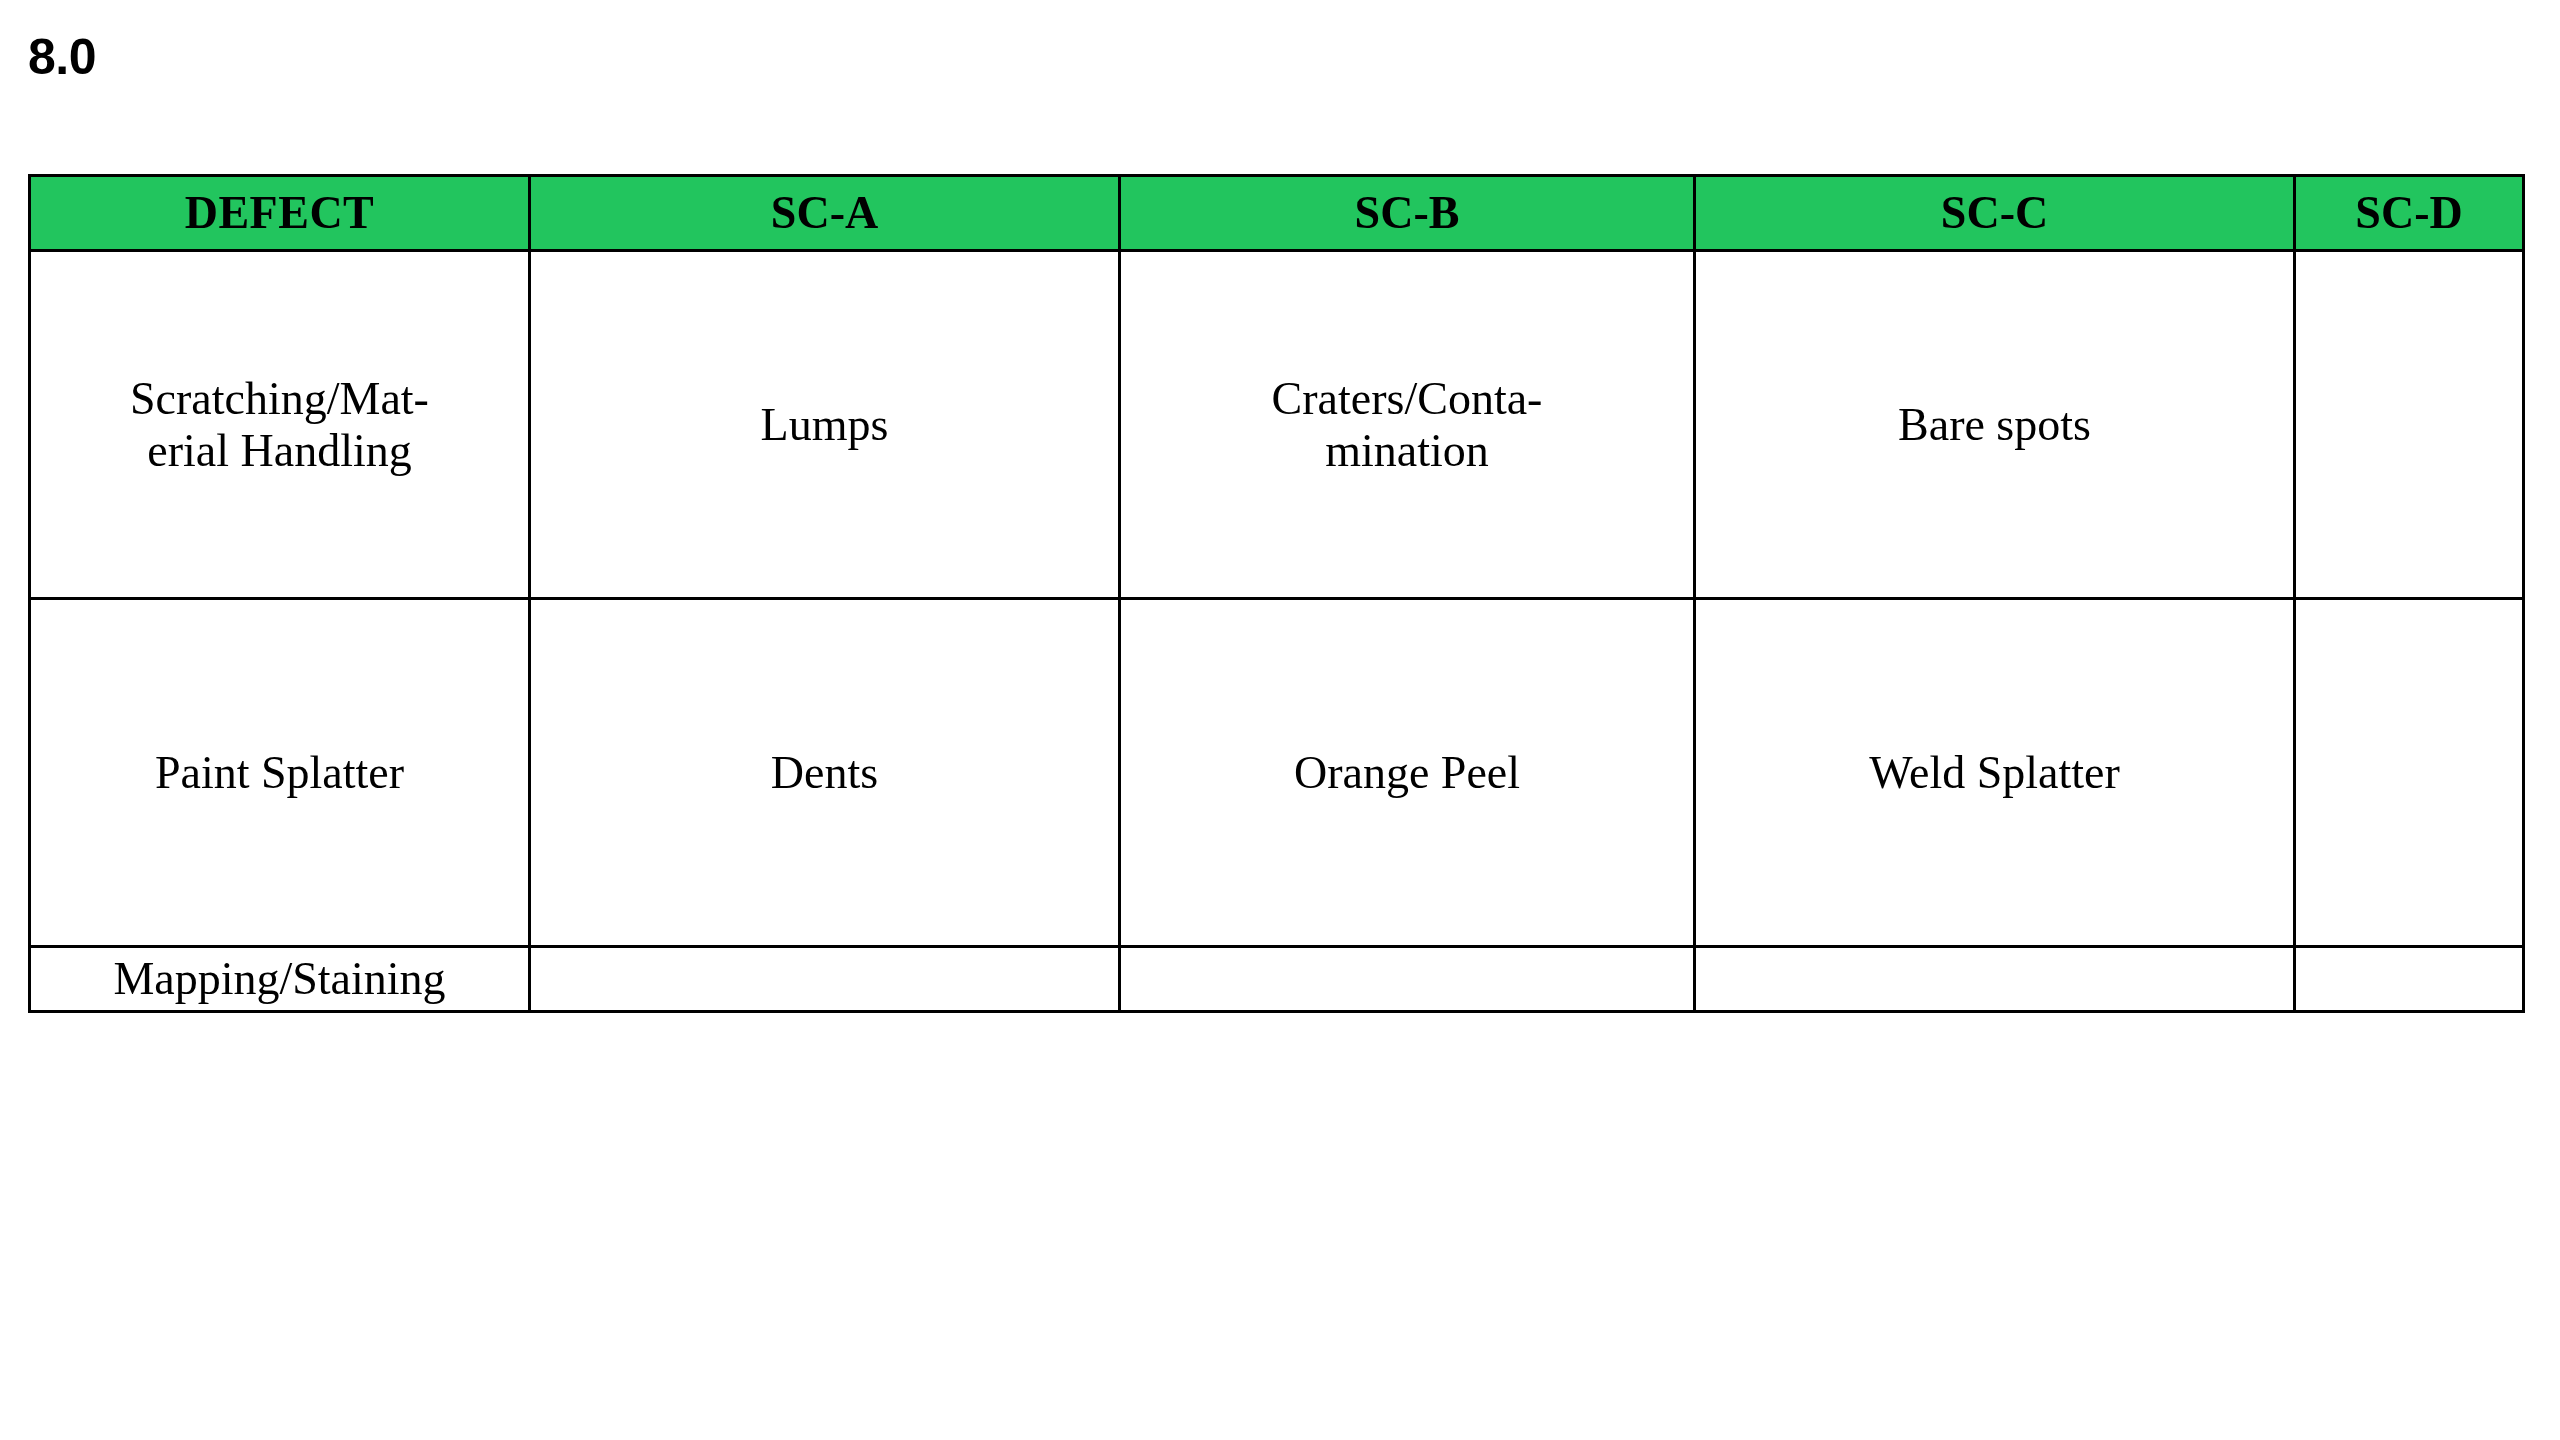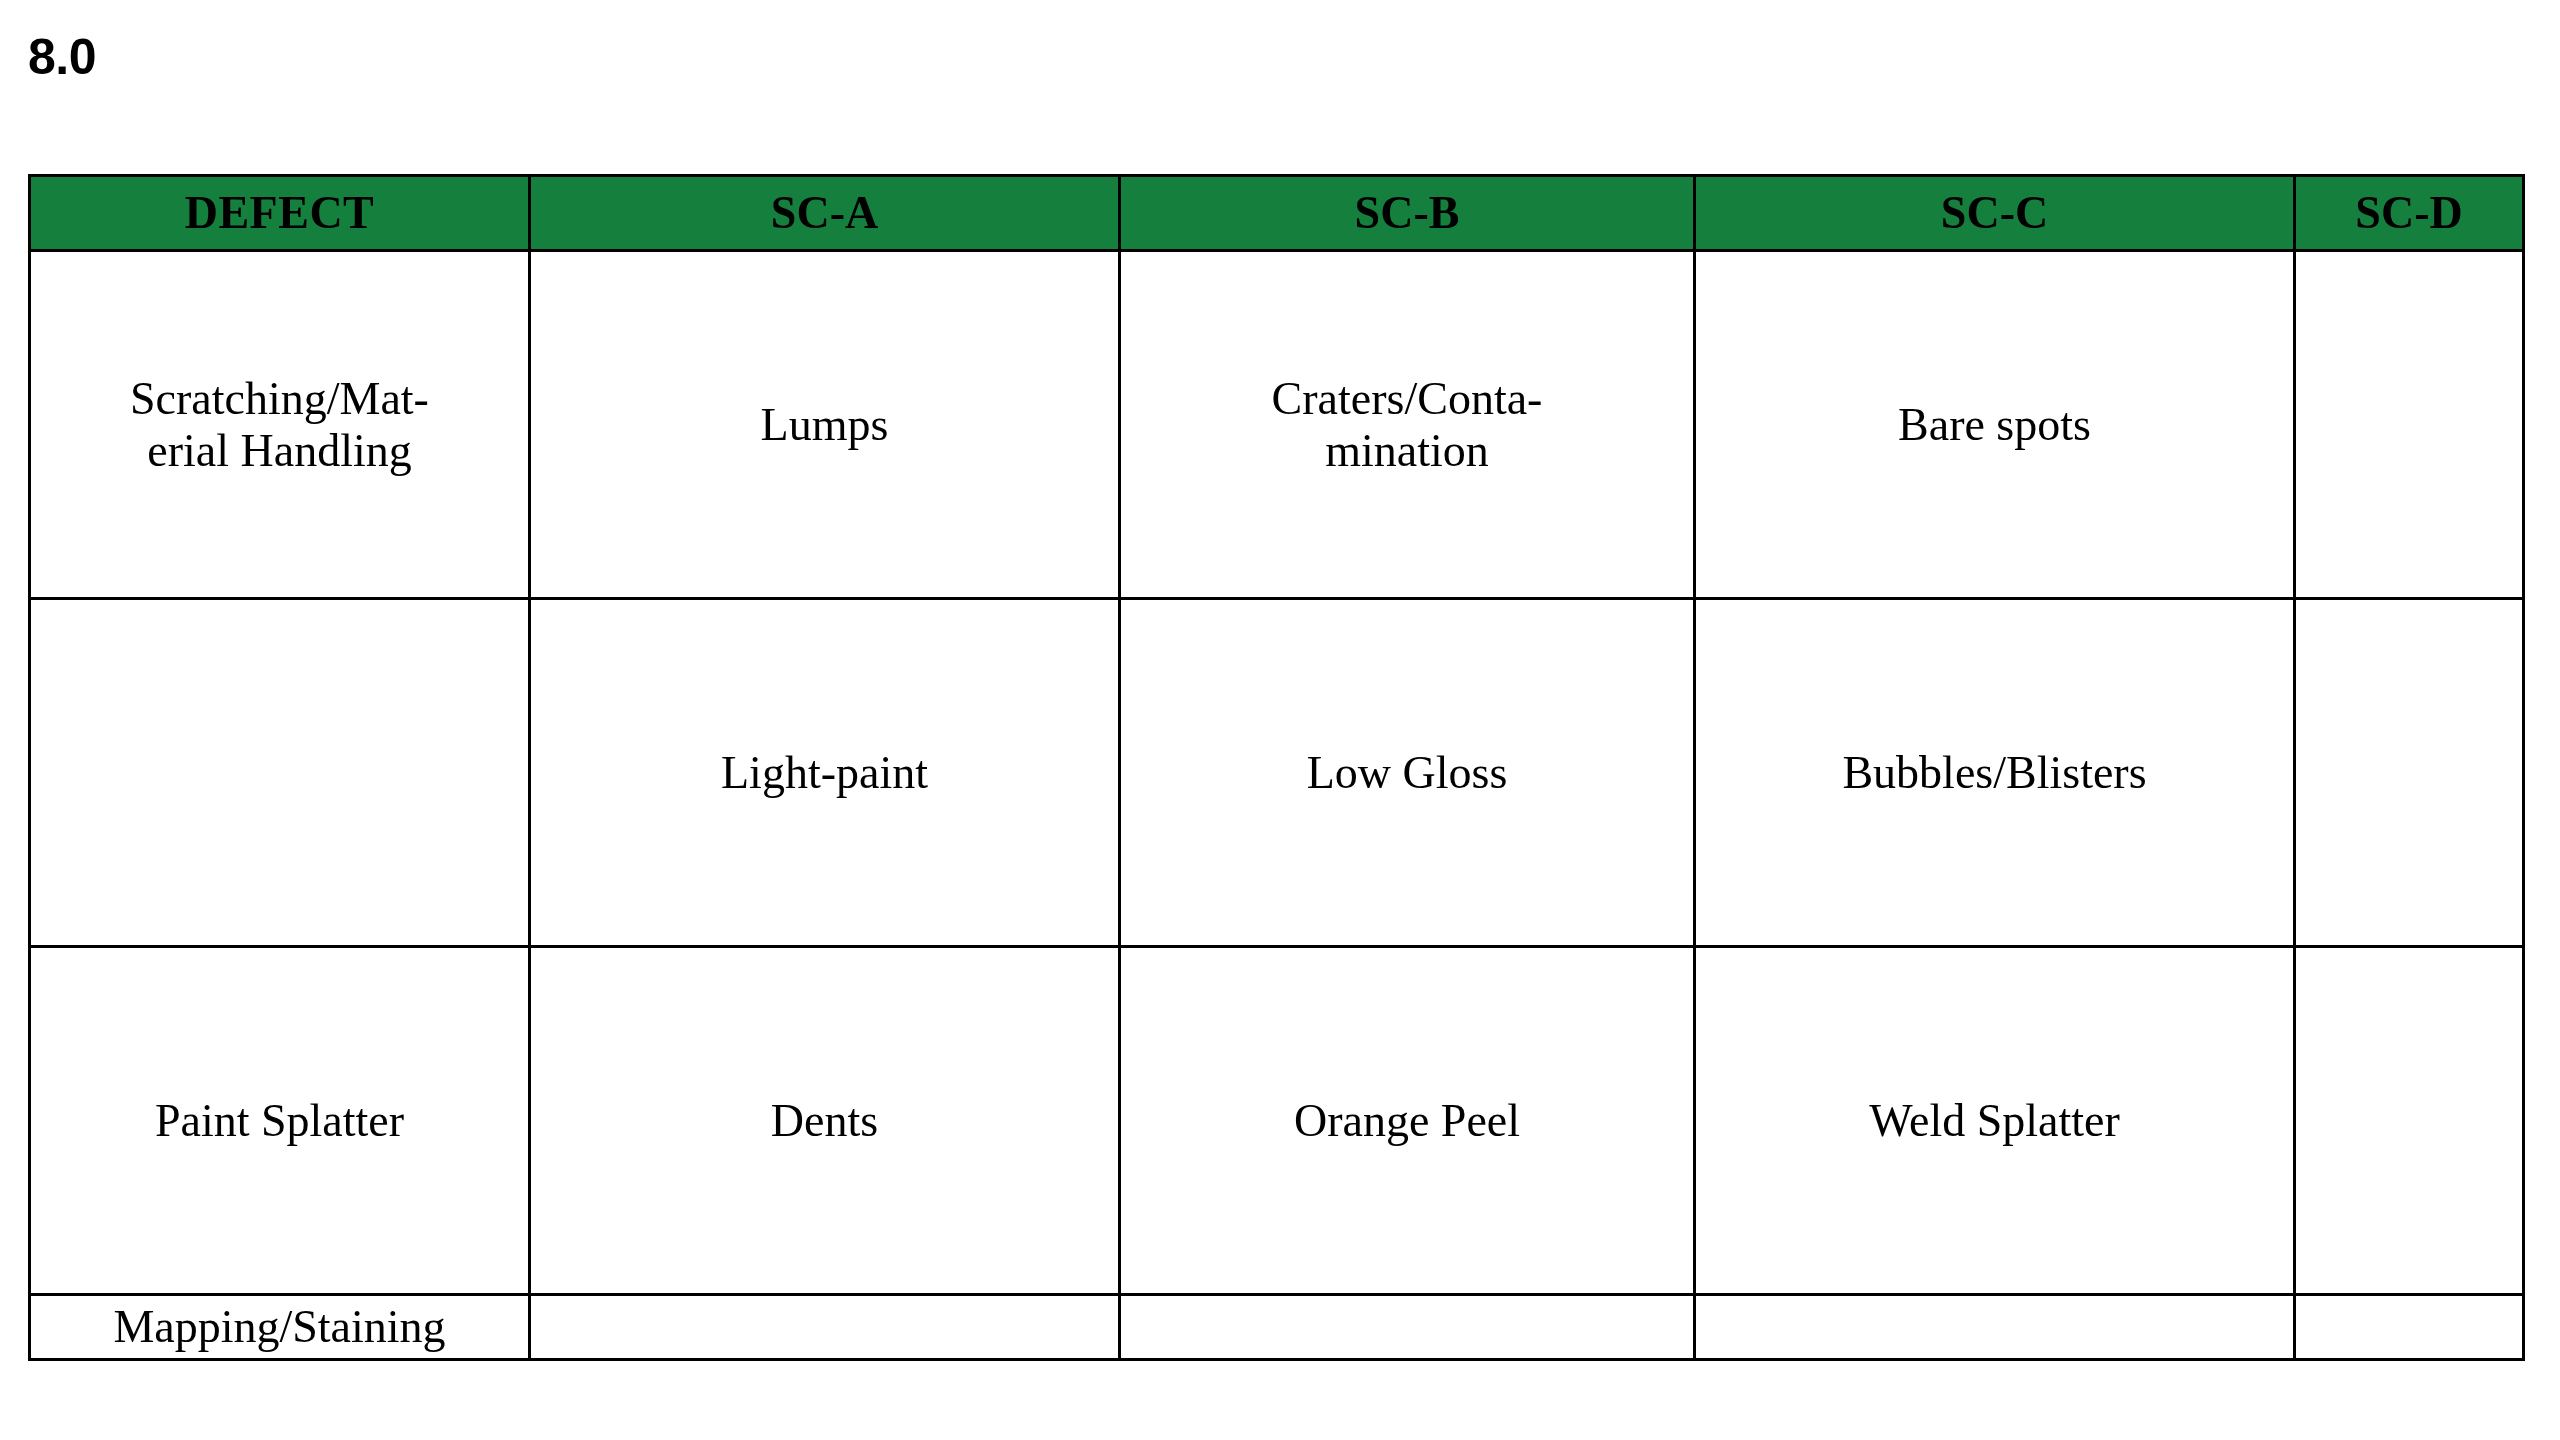--- a/index.html
+++ b/index.html
@@ -54,21 +54,21 @@
   table.defects td {
     border: 3px solid #000;
     padding: 0;
     vertical-align: middle;
     text-align: center;
     font-family: "Liberation Serif", serif;
     font-size: 46px;
     line-height: 1.12;
   }
   table.defects thead th {
-    background: #15803d;
+    background: #22c55e;
     font-weight: bold;
     height: 72px;
     font-size: 46px;
   }
   table.defects thead th.defect-head {
     letter-spacing: 0.5px;
   }
 
   
   col.c-defect { width: 500px; }
@@ -147,27 +147,20 @@
             <span class="wrap2">erial Handling</span>
           </td>
           <td>Lumps</td>
           <td>
             <span class="cell-multi">Craters/Conta-</span>
             <span class="cell-multi">mination</span>
           </td>
           <td>Bare spots</td>
           <td></td>
         </tr>
-        <tr class="r2">
-          <td class="defect-cell"></td>
-          <td>Light-paint</td>
-          <td>Low Gloss</td>
-          <td>Bubbles/Blisters</td>
-          <td></td>
-        </tr>
         <tr class="r3">
           <td class="defect-cell defect-bottom">Paint Splatter</td>
           <td>Dents</td>
           <td>Orange Peel</td>
           <td>Weld Splatter</td>
           <td></td>
         </tr>
         <tr class="r4">
           <td class="defect-cell defect-last">Mapping/Staining</td>
           <td></td>

